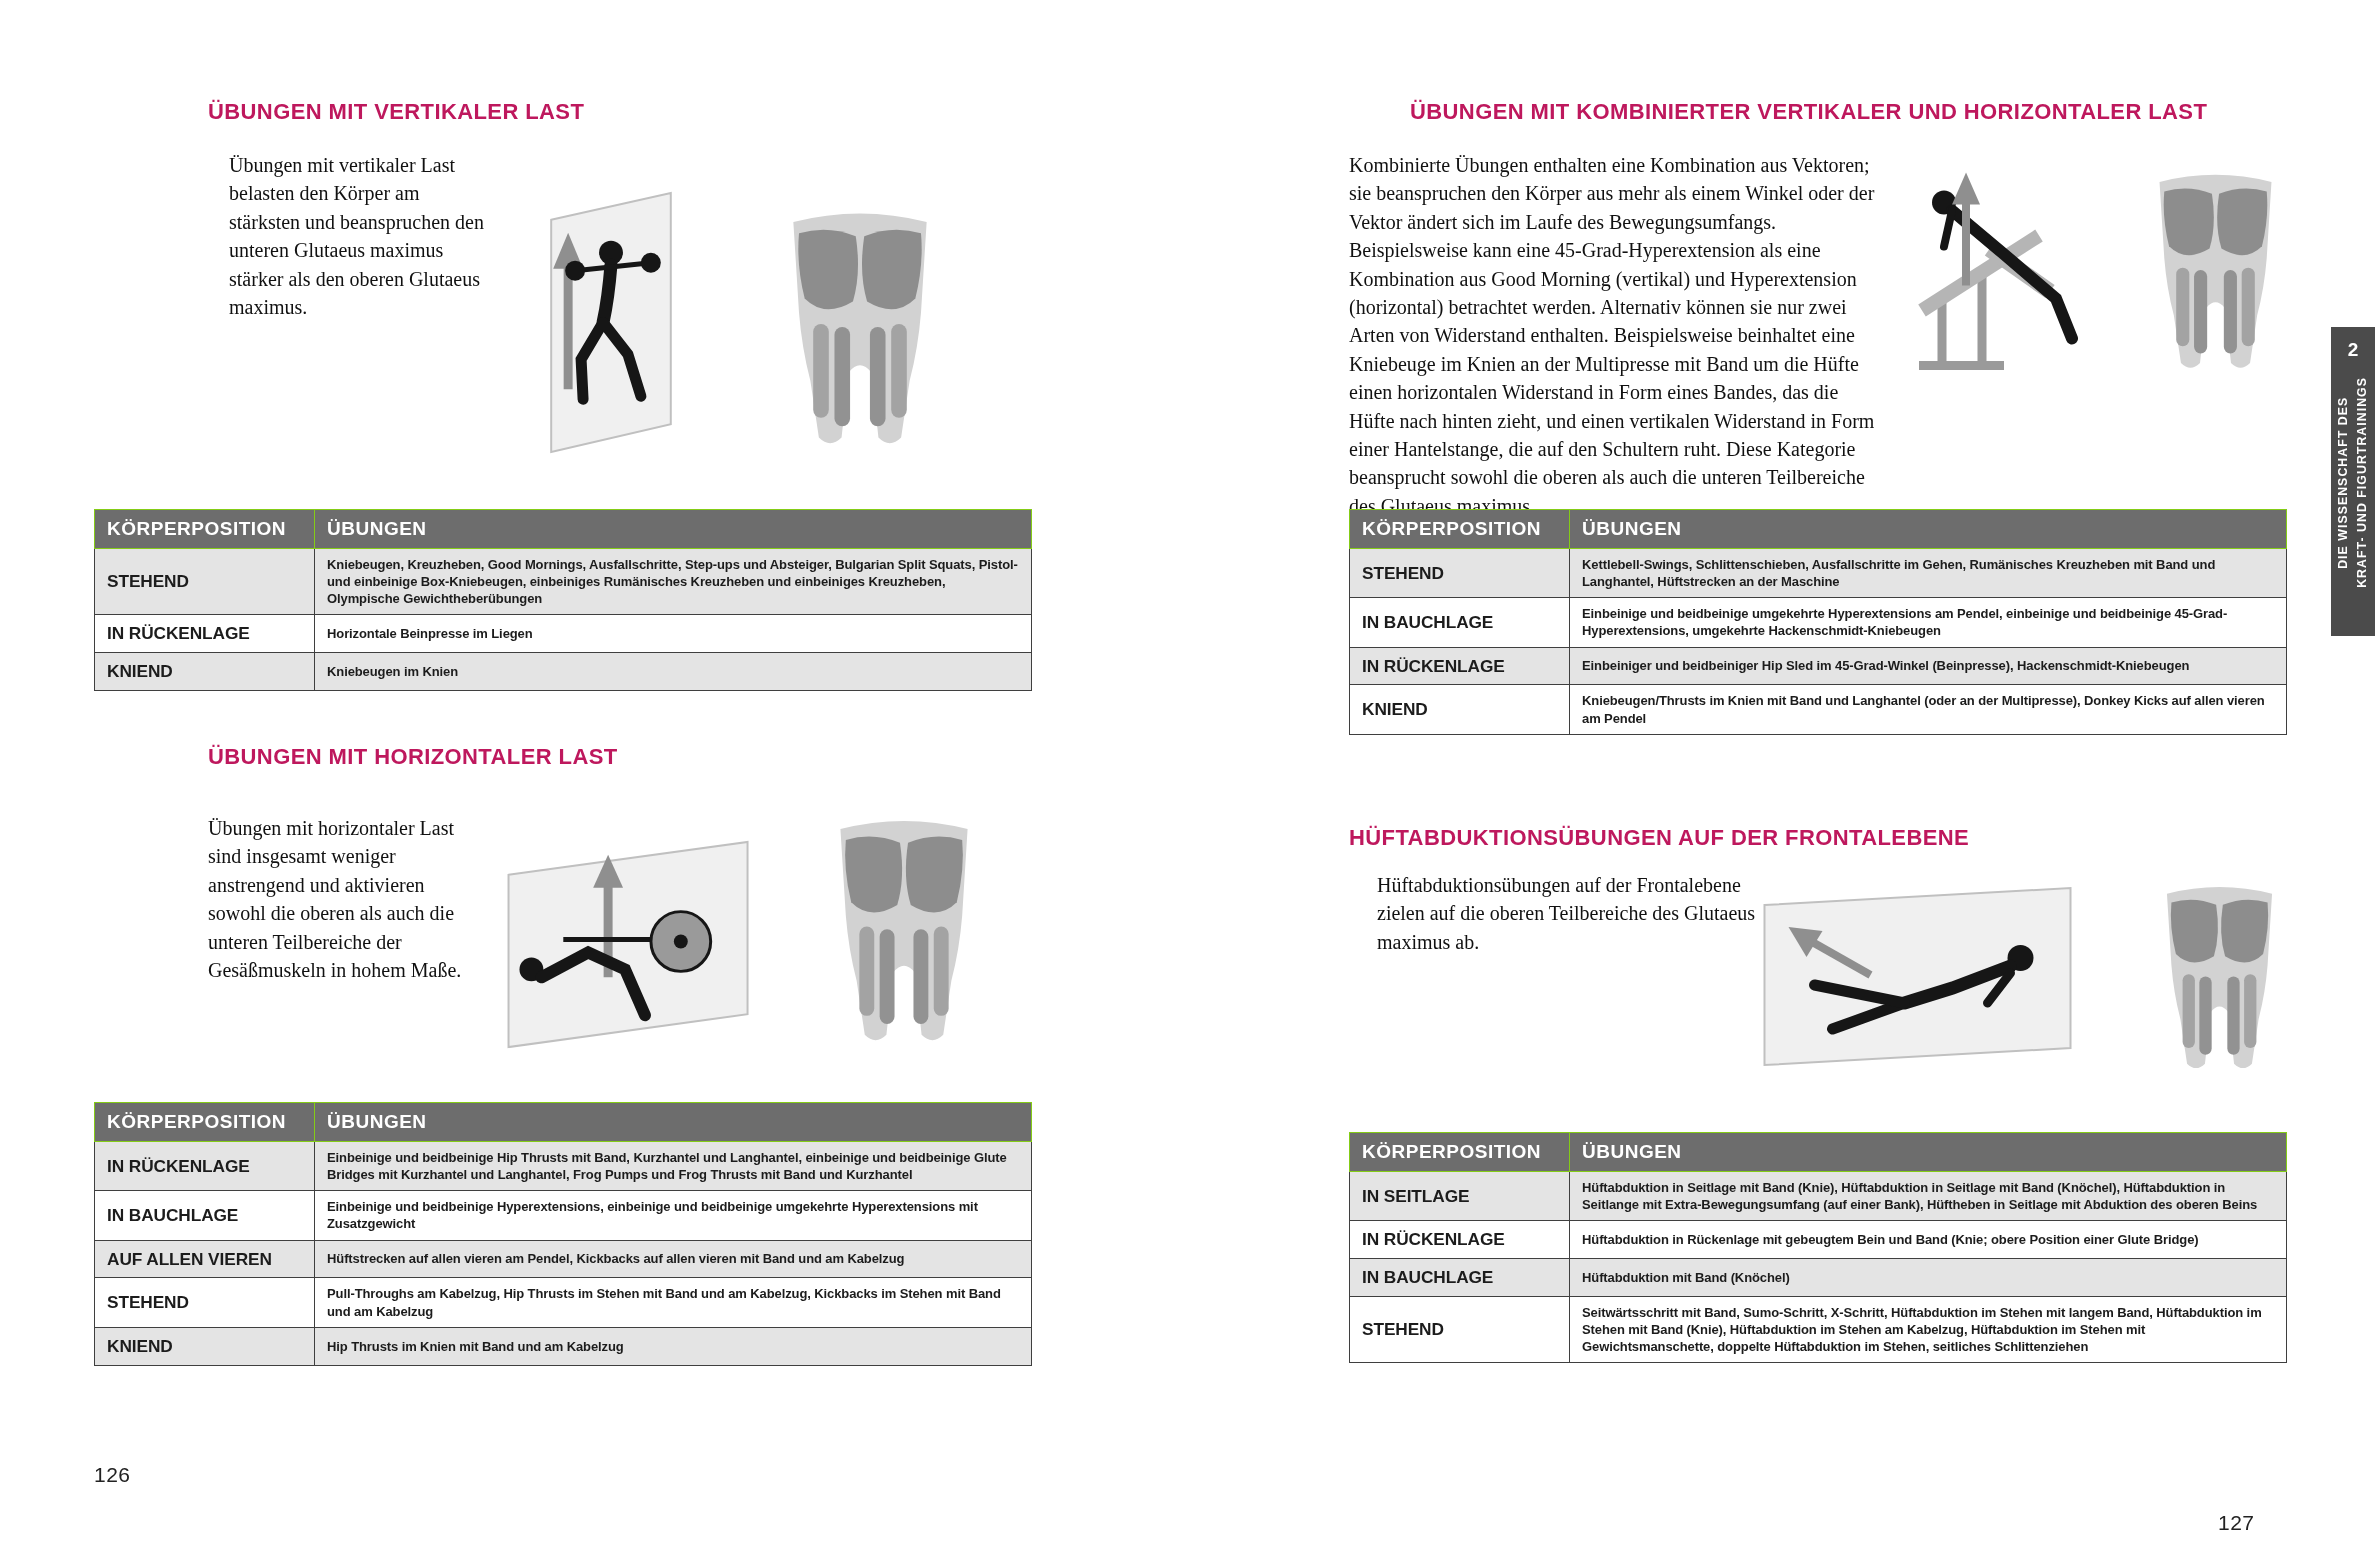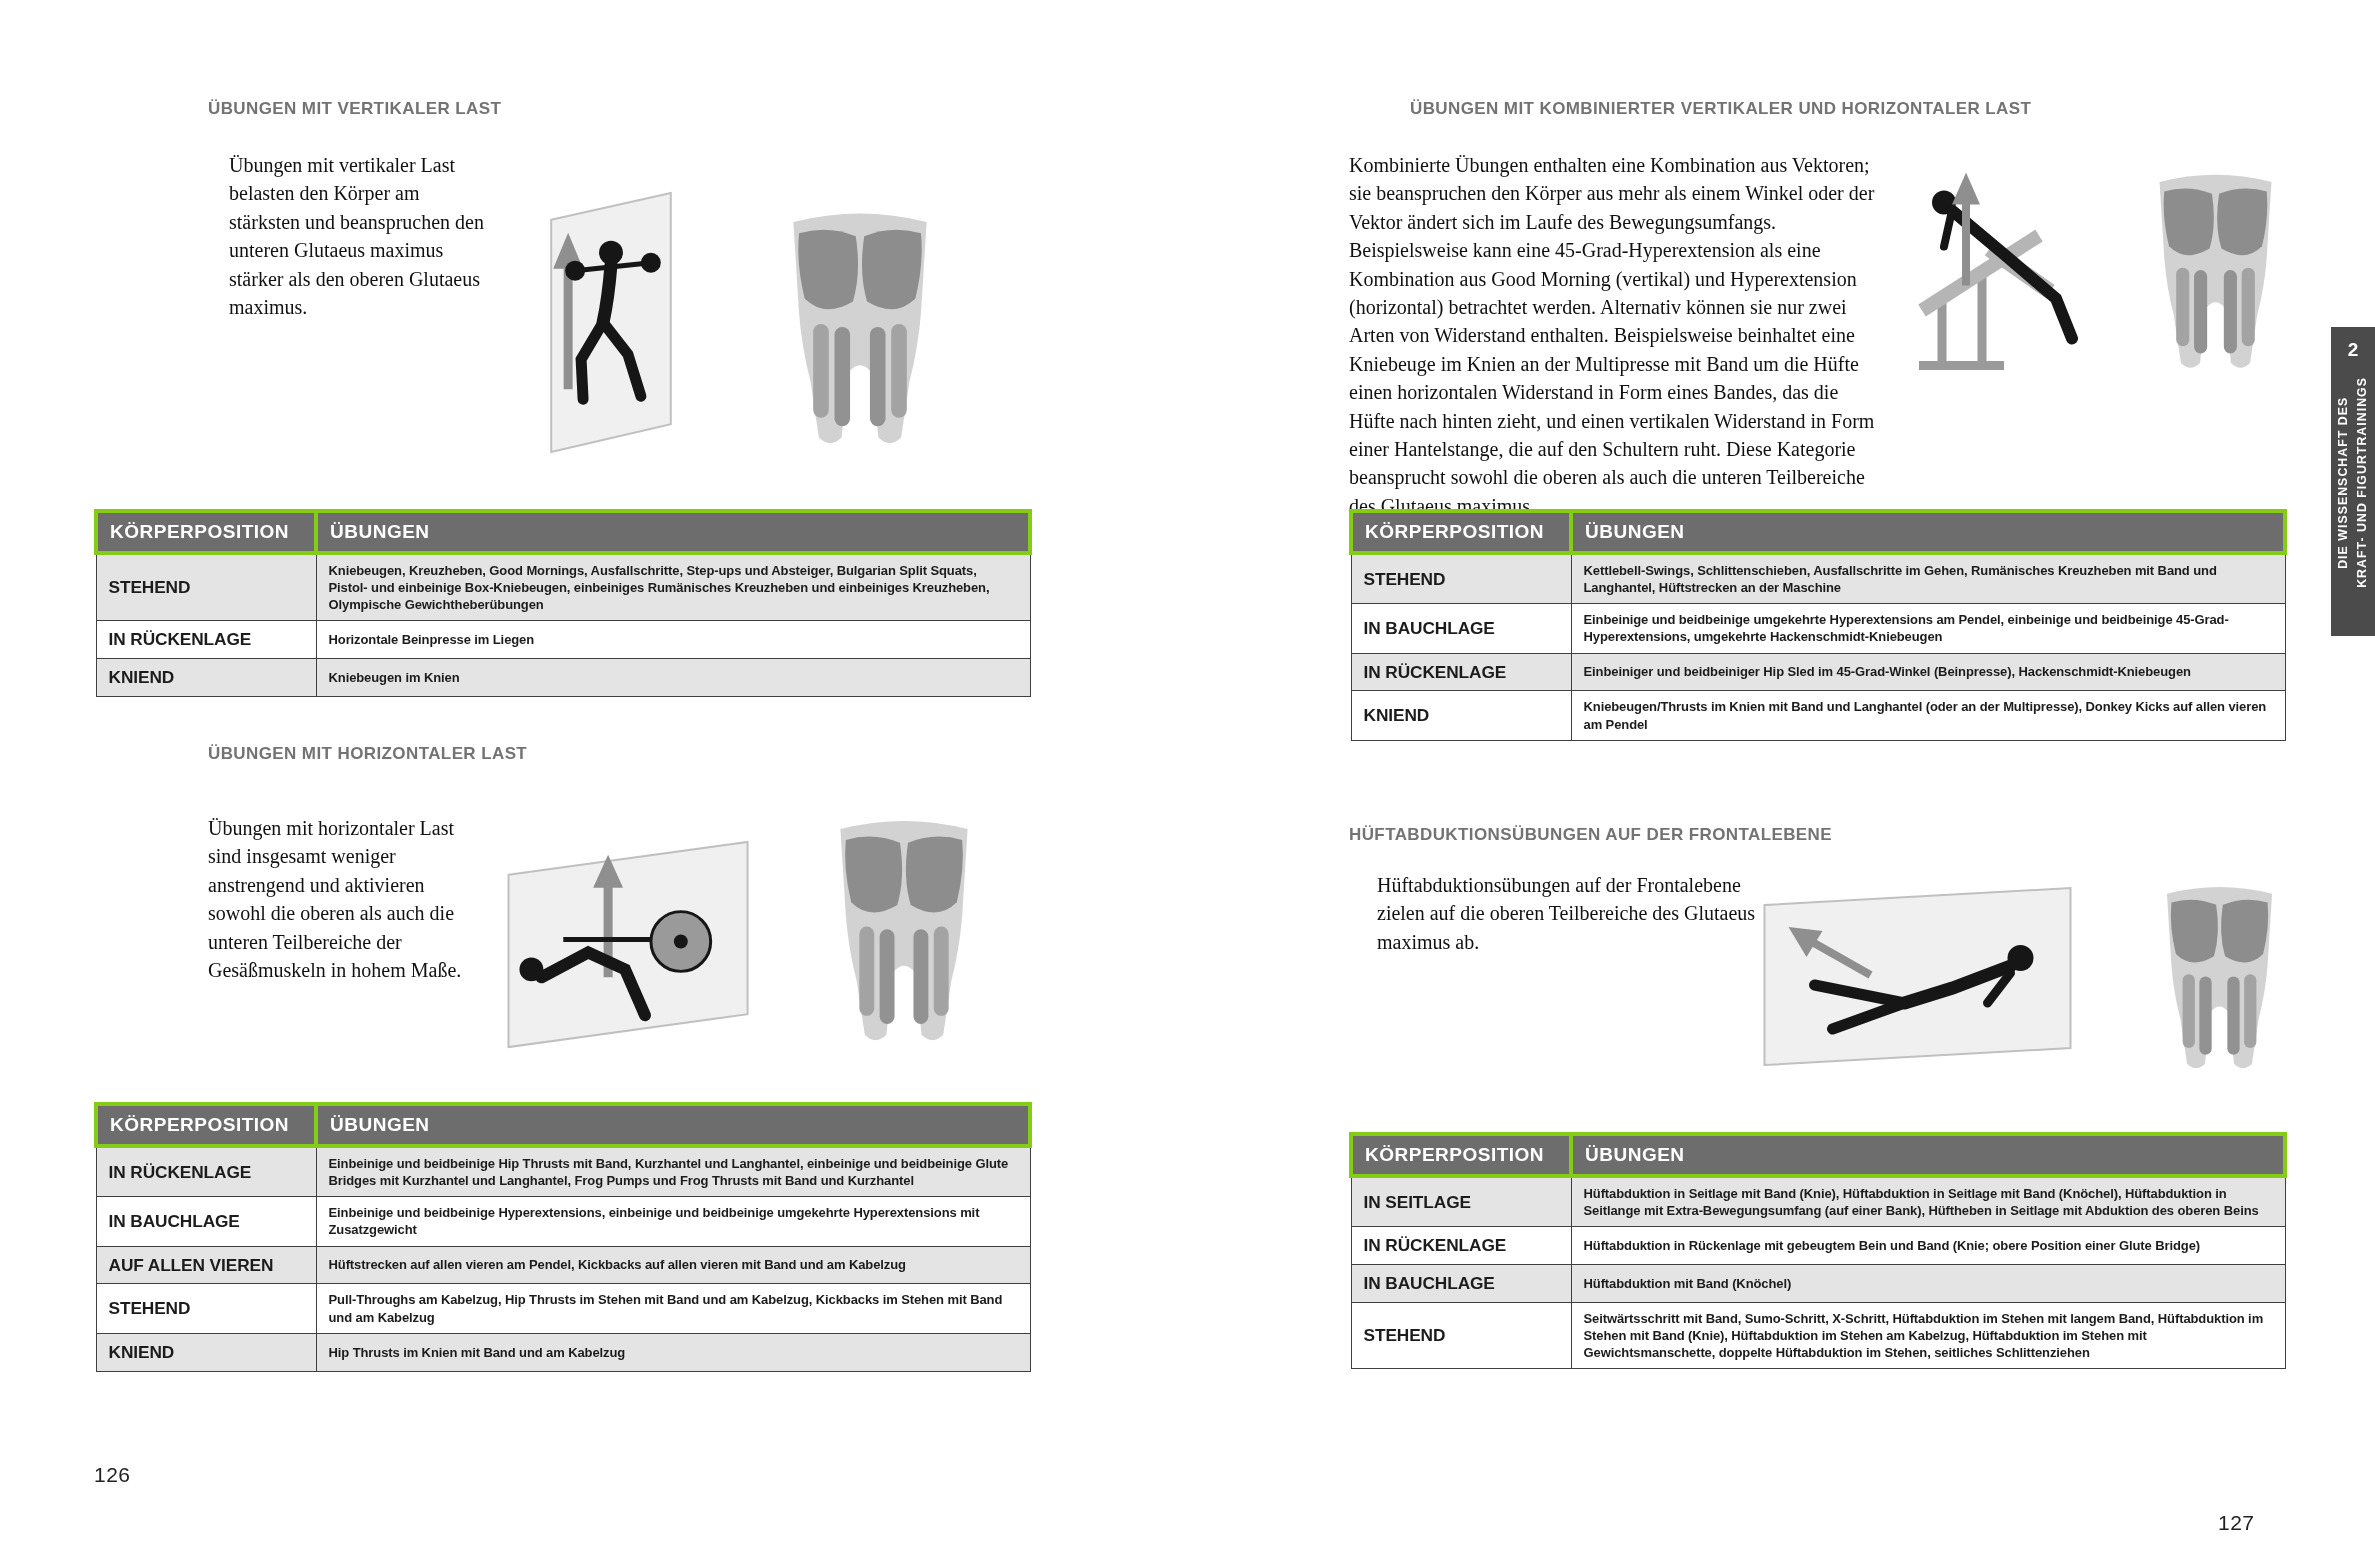--- a/index.html
+++ b/index.html
@@ -7,23 +7,23 @@
   body {
     width:2375px; height:1547px;
     position:relative;
     overflow:hidden;
     font-family:"Liberation Sans", sans-serif;
     color:#1a1a1a;
   }
   .abs { position:absolute; }
 
   .section-title {
-    font-size:17px;
+    font-size:22px;
     font-weight:700;
-    color:#737373;
+    color:#be185d;
     letter-spacing:0.4px;
     white-space:nowrap;
     text-align:right;
   }
   .intro {
     font-family:"Liberation Serif", serif;
     font-size:20px;
     line-height:1.42;
     color:#111111;
   }
@@ -34,21 +34,21 @@
     table-layout:fixed;
   }
   table.ex-table th {
     background:#6d6d6d;
     color:#ffffff;
     text-align:left;
     font-size:19px;
     font-weight:700;
     letter-spacing:0.5px;
     padding:8px 12px;
-    border:4px solid #84cc16;
+    border:1px solid #84cc16;
   }
   table.ex-table th.pos-h { width:220px; }
   table.ex-table td {
     border:1px solid #3f3f3f;
     font-size:13px;
     font-weight:700;
     color:#1c1c1c;
     padding:7px 12px;
     vertical-align:middle;
     line-height:1.32;

